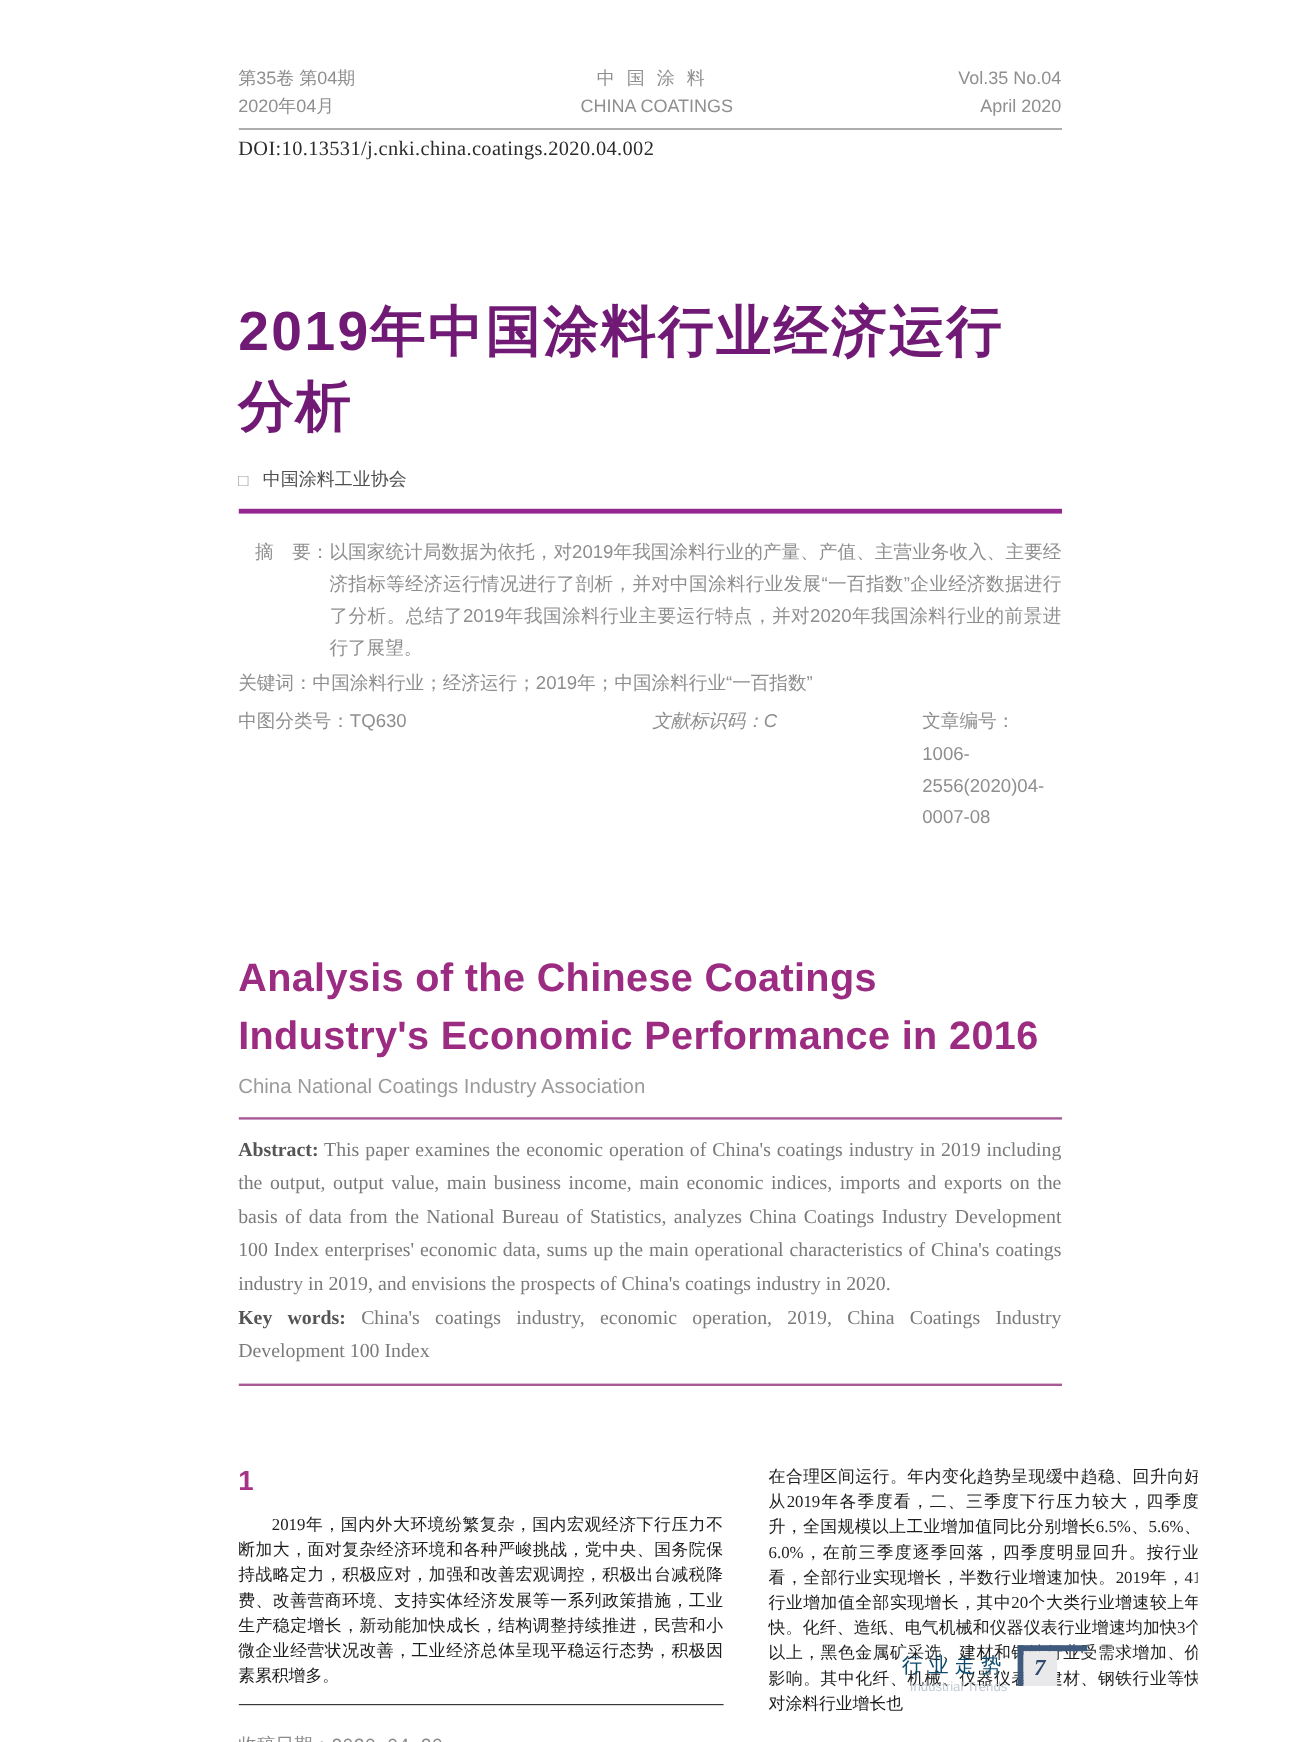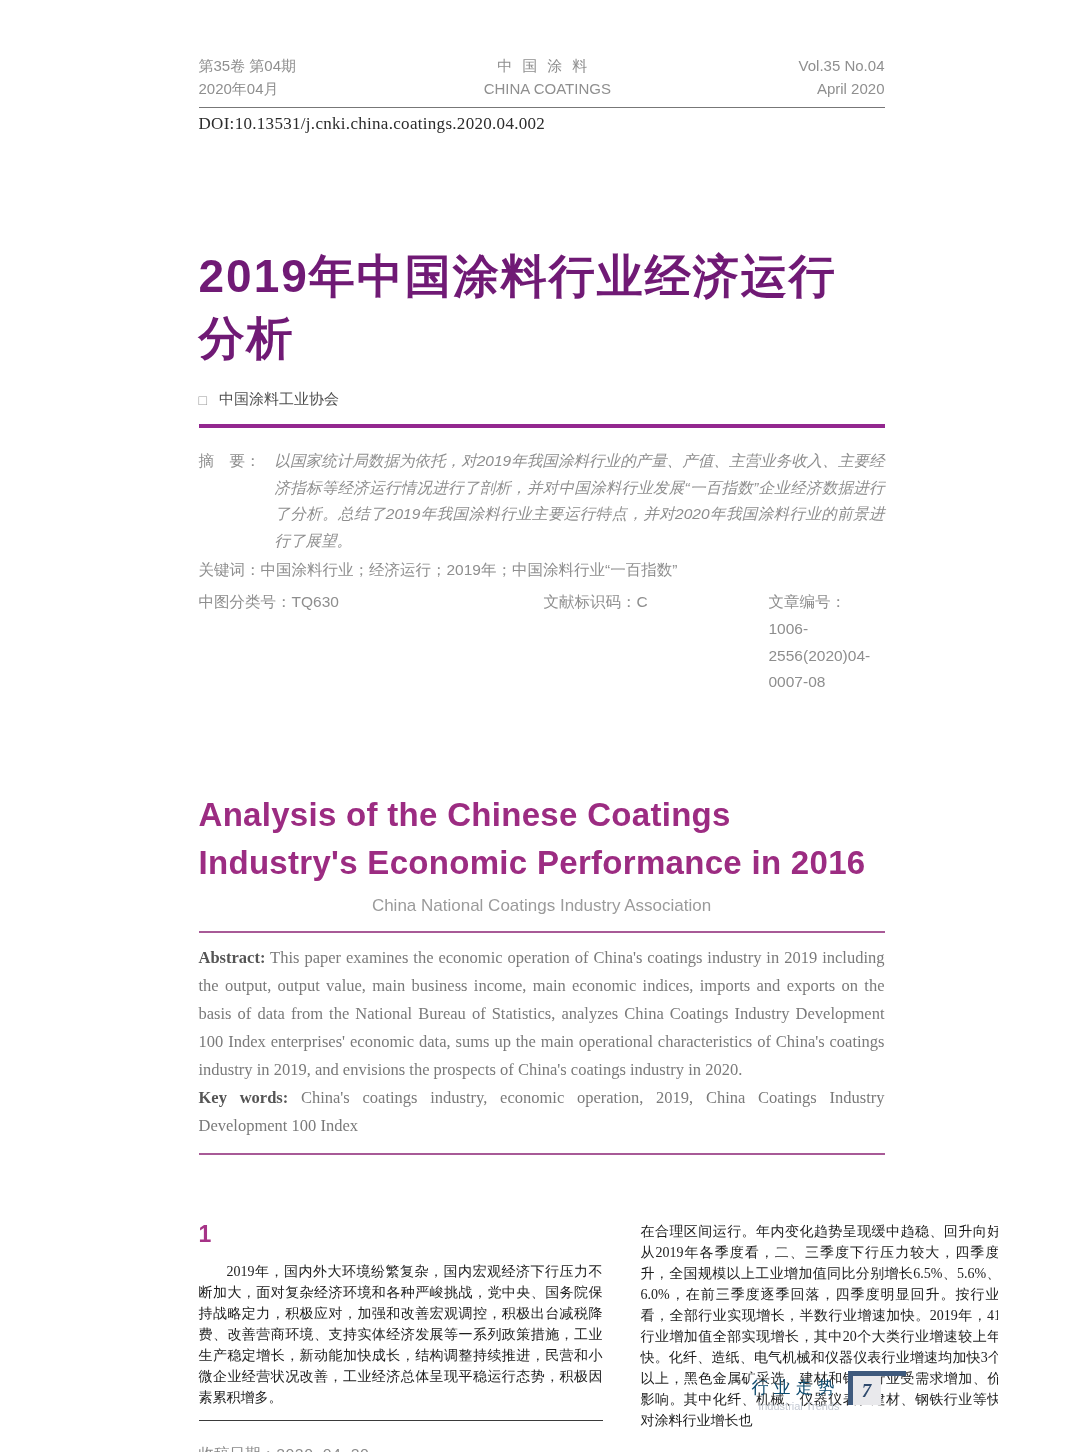--- a/index.html
+++ b/index.html
@@ -40,38 +40,38 @@
   .author-line .marker { color:#9a9a9a; font-size:14px; }
   .rule-thick { border:none; height:4px; background:#93278f; margin-top:15px; }
 
   
   .meta-cn {
     margin-top:20px;
     font-family:"Liberation Sans", sans-serif;
     font-size:15.5px; line-height:1.72; color:#8e8e8e;
   }
   .meta-row { display:flex; }
-  .meta-row .lbl { flex:0 0 76px; white-space:nowrap; }
-  .meta-row .txt { flex:1; text-align:justify;font-style:italic; }
+  .meta-row .lbl { flex:0 0 76px; white-space:nowrap;text-align:right; }
+  .meta-row .txt { flex:1; text-align:justify; }
   .meta-line { margin-top:2px; }
   .meta-class { display:flex; margin-top:6px; }
   .meta-class .c1 { flex:0 0 345px; }
-  .meta-class .c2 { flex:0 0 225px; }
+  .meta-class .c2 { flex:0 0 225px;font-style:italic; }
   .meta-class .c3 { flex:1; }
 
   
   .title-en {
     margin-top:95px;
     font-family:"Liberation Sans", sans-serif;
     font-weight:bold; font-size:33px; line-height:1.45;
     color:#9c2c82; max-width:860px; letter-spacing:0.3px;
   }
   .author-en {
     margin-top:9px; font-family:"Liberation Sans", sans-serif;
-    font-size:17px; color:#9b9b9b;text-align:center;
+    font-size:17px; color:#9b9b9b;
   }
   .rule-en-1 { border:none; height:2px; background:#a85a97; margin-top:15px; }
 
   .abstract-en {
     margin-top:11px; font-size:16.5px; line-height:1.7;
     color:#7a7a7a; text-align:justify;
   }
   .abstract-en .blabel { font-weight:bold; color:#555; }
   .rule-en-2 { border:none; height:2.5px; background:#a85a97; margin-top:13px; }
 

